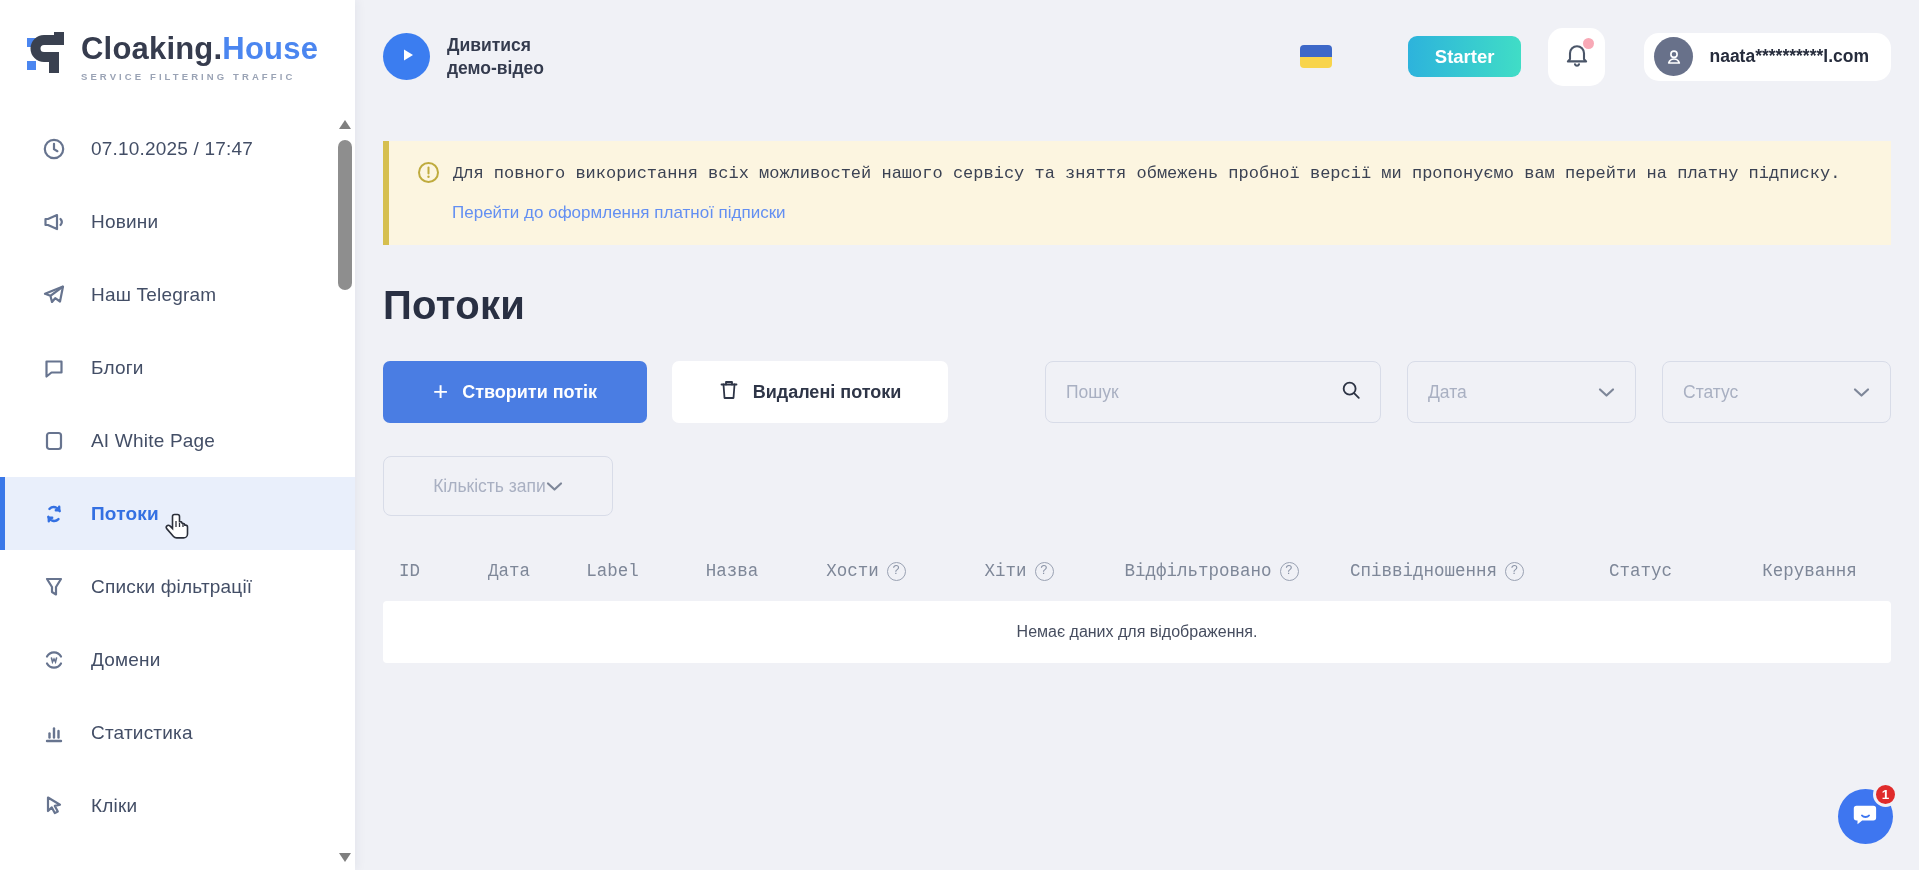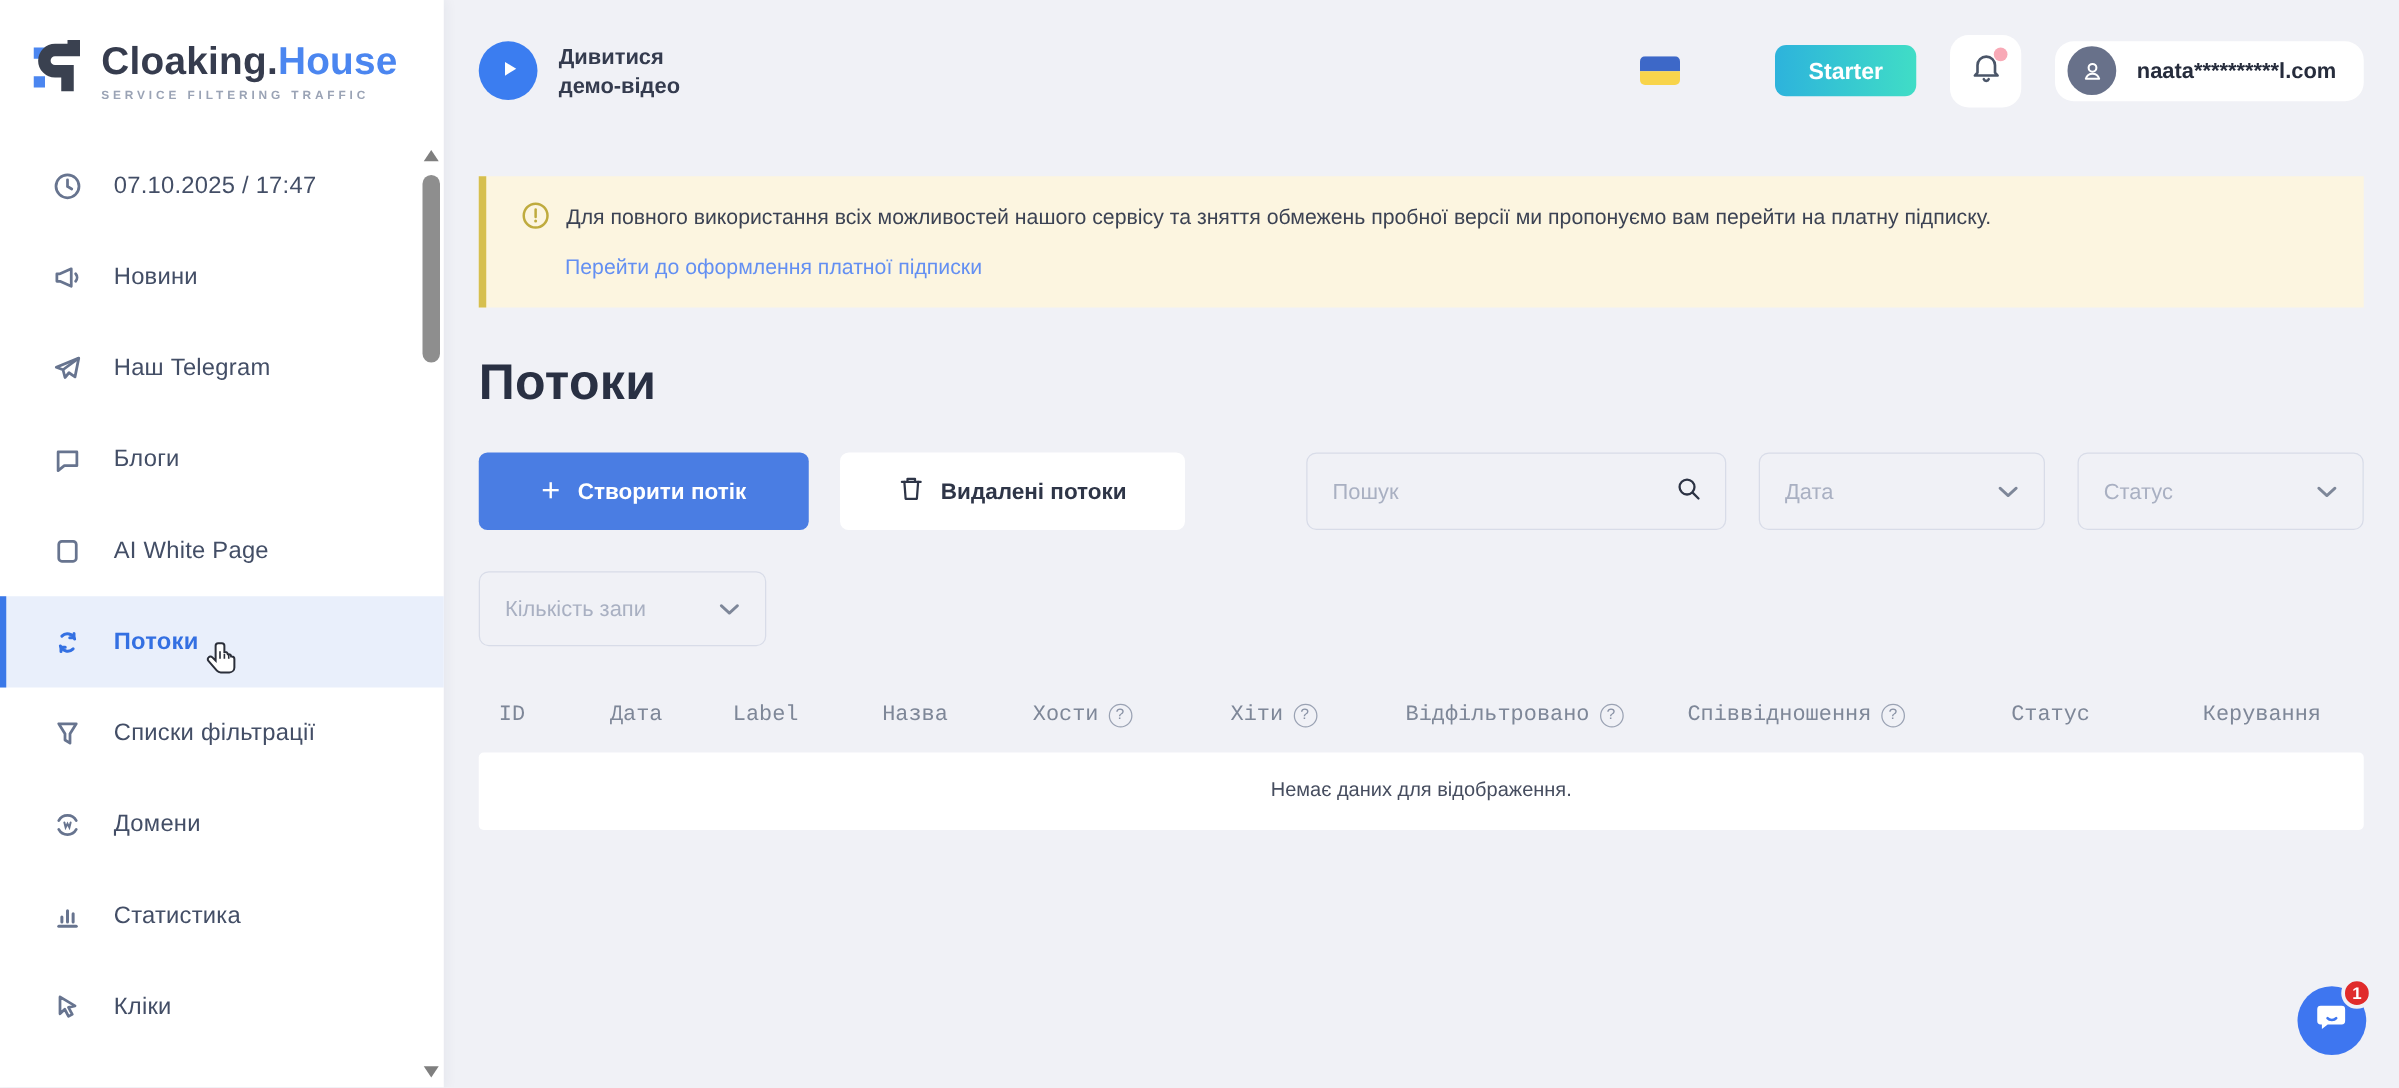--- a/index.html
+++ b/index.html
@@ -59,29 +59,29 @@
     background:linear-gradient(90deg,#2db3dc,#40ddc6);
     color:#fff; font-weight:700; font-size:18.5px; display:flex; align-items:center; cursor:pointer;
   }
   .bell-chip {
     width:57px; height:58px; background:#fff; border-radius:15px; margin-right:27px;
     display:flex; align-items:center; justify-content:center; position:relative; cursor:pointer;
   }
   .bell-dot { position:absolute; top:10px; right:11px; width:11px; height:11px; border-radius:50%; background:#f8a9b6; }
   .user-chip {
     height:48px; background:#fff; border-radius:15px; display:flex; align-items:center;
-    padding:0 22px 0 10px; gap:16px; cursor:pointer;
+    padding:0 22px 0 10px; gap:16px; cursor:pointer;margin-left:12px;
   }
   .avatar { width:39px; height:39px; border-radius:50%; background:#68718a; display:flex; align-items:center; justify-content:center; flex:none; }
   .user-email { font-weight:700; font-size:17.5px; color:#262c3c; }
 
   
   .banner { margin-top:28px; background:#fcf5e0; border-left:6px solid #d6bf4e; padding:20px 30px 22px 28px; flex:none; }
   .banner-row { display:flex; gap:13px; align-items:flex-start; }
-  .banner-text { font-size:17px; color:#3b4253; line-height:1.5; }
+  .banner-text { font-size:17px; color:#3b4253; line-height:1.5;font-family:Liberation Mono, monospace; }
   .banner-link { display:inline-block; margin:15px 0 0 35px; color:#638ff2; font-size:17px; text-decoration:none; cursor:pointer; }
 
   .page-title { margin-top:38px; font-size:40px; font-weight:800; color:#293043; letter-spacing:.3px; }
 
   
   .controls { margin-top:33px; display:flex; align-items:center; height:62px; flex:none; }
   .btn { height:62px; border:none; border-radius:7px; font-size:18px; font-weight:600; font-family:inherit;
          display:flex; align-items:center; justify-content:center; gap:14px; cursor:pointer; }
   .btn-blue { width:264px; background:#4a7de3; color:#fff; }
   .btn-blue .plus { font-size:26px; font-weight:400; line-height:1; margin-top:-3px; }
@@ -92,21 +92,21 @@
     display:flex; align-items:center; padding:0 18px 0 20px; background:transparent;
   }
   .search-box input { border:none; background:transparent; outline:none; flex:1; font-size:17.5px; color:#3c4254; font-family:inherit; }
   .search-box input::placeholder { color:#a9b0c2; }
   .select {
     width:229px; height:62px; border:1px solid #d8dce8; border-radius:8px; margin-left:26px;
     display:flex; align-items:center; justify-content:space-between; padding:0 20px;
     color:#a9b0c2; font-size:17.5px; cursor:pointer; background:transparent;
   }
   .controls2 { margin-top:33px; display:flex; flex:none; }
-  .select.count { width:230px; margin-left:0; height:60px; }
+  .select.count { width:230px; margin-left:0; height:60px;justify-content:center; }
 
   
   .thead { margin-top:45px; display:flex; align-items:center; color:#7e8798; font-size:17.5px; flex:none; }
   .th { display:flex; align-items:center; justify-content:center; gap:8px;font-family:Liberation Mono, monospace; }
   .th-0 { flex:0 0 78px; justify-content:flex-start; padding-left:16px; }
   .th-1 { flex:0 0 96px; }
   .th-2 { flex:0 0 111px; }
   .th-3 { flex:0 0 128px; }
   .th-4 { flex:0 0 140px; }
   .th-5 { flex:0 0 166px; }

